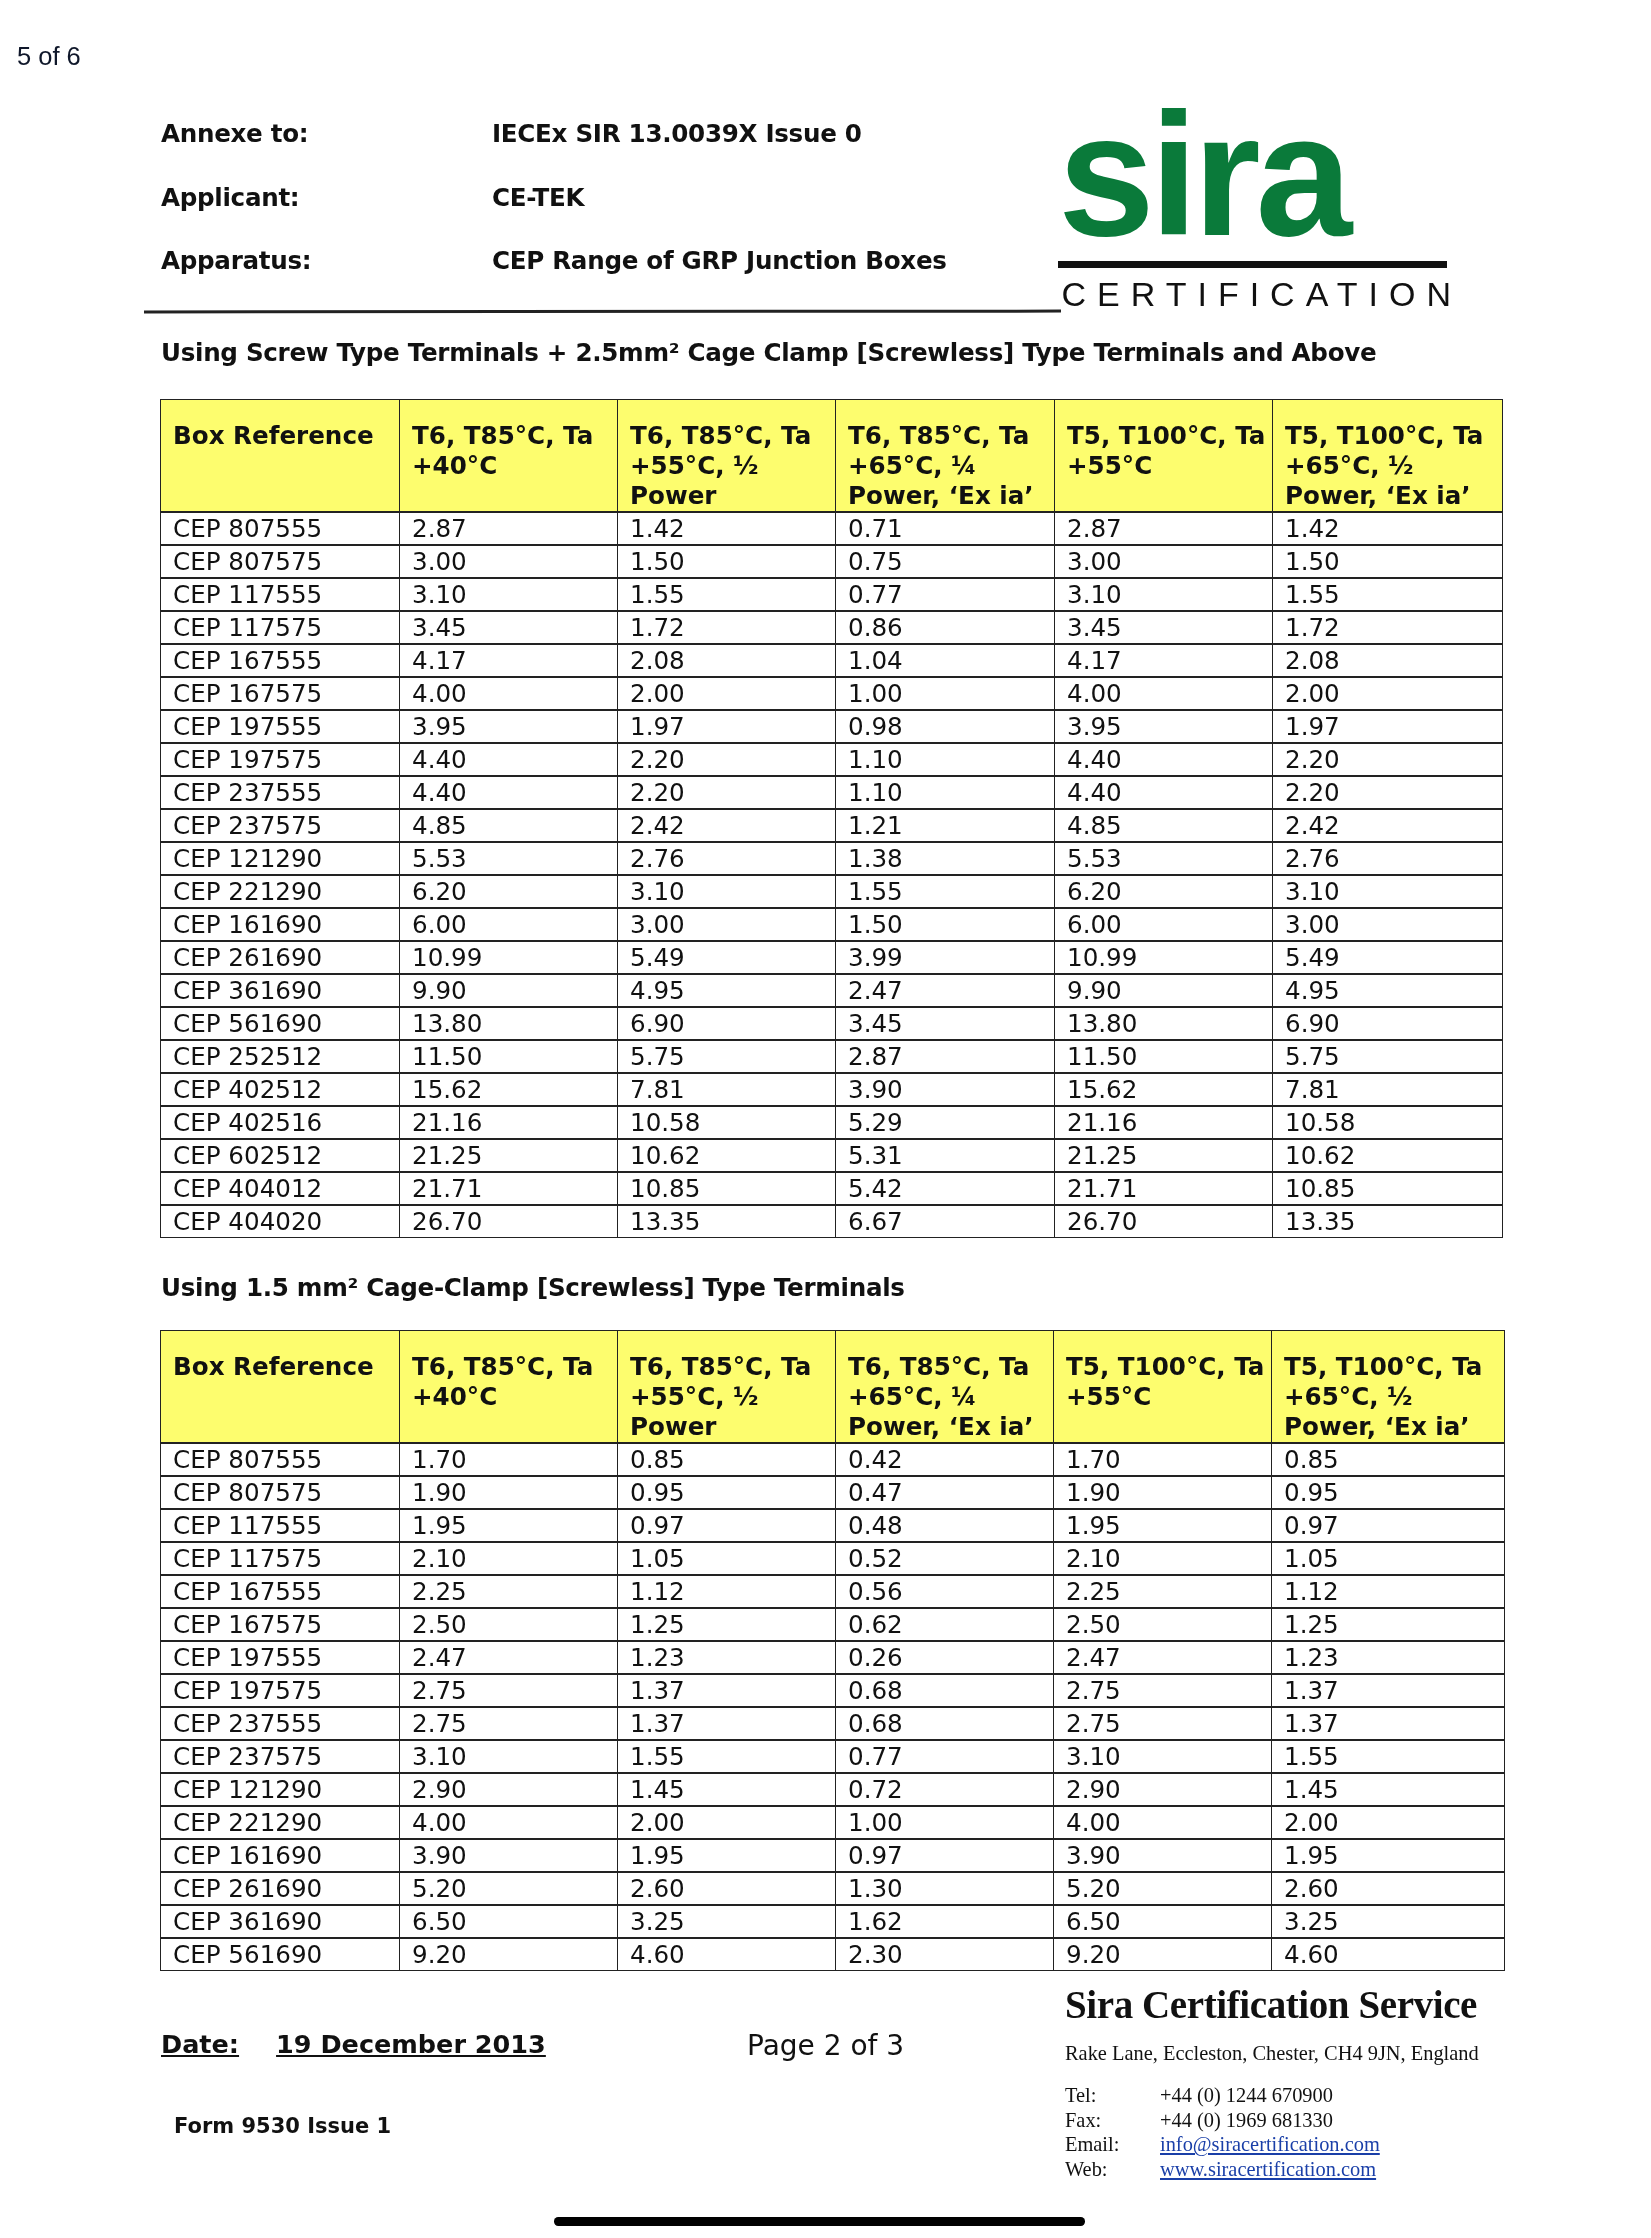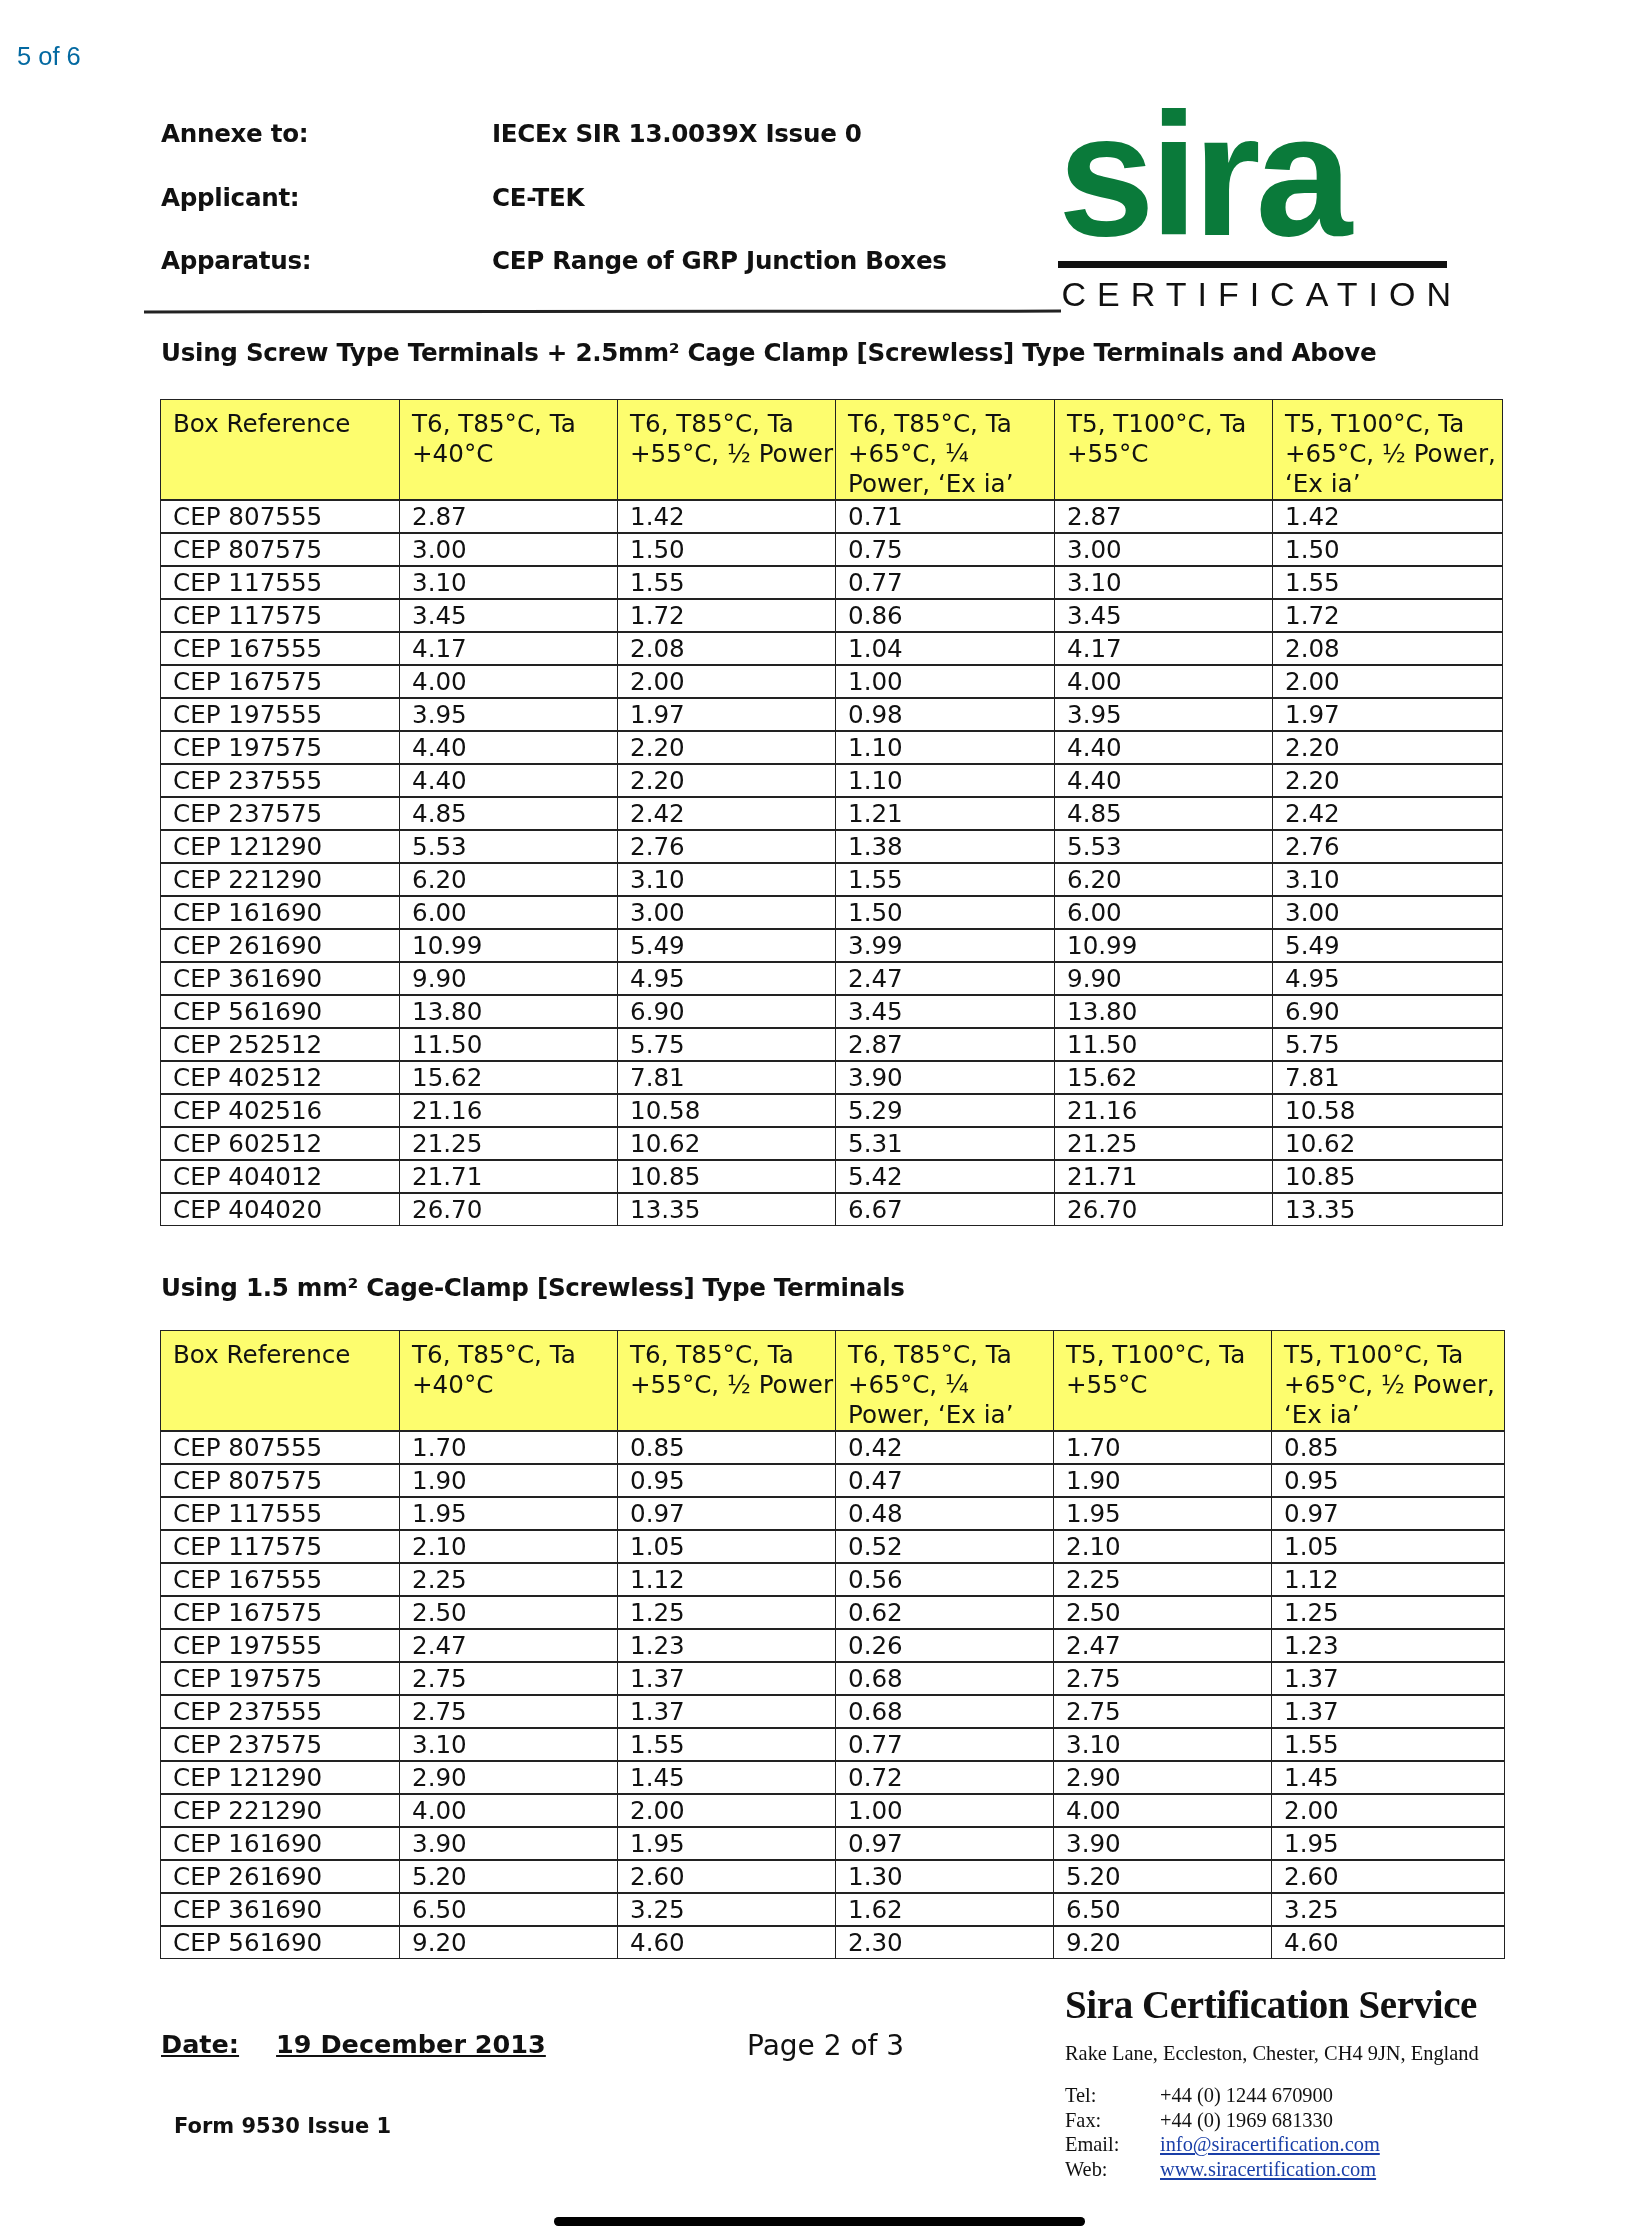--- a/index.html
+++ b/index.html
@@ -1,35 +1,35 @@
 <!DOCTYPE html>
 <html style="font-size:13.6px"><head>
 <meta charset="utf-8">
 <style>
   html, body { margin:0; padding:0; }
   body { width:1651px; height:2239px; background:#ffffff; position:relative; overflow:hidden;
          font-family:"DejaVu Sans", sans-serif; color:#111; }
-  .page-counter { position:absolute; left:17px; top:42px; font-size:25.5px; color:#0369a1;
+  .page-counter { position:absolute; left:17px; top:42px; font-size:25.5px; color:#0f172a;
                   font-family:"Liberation Sans", sans-serif; }
   .meta { position:absolute; left:161px; top:119px; }
   .meta-row { position:absolute; left:0; font-weight:bold; font-size:24.6px; white-space:nowrap; letter-spacing:-0.3px; }
   .meta-row .k { position:absolute; left:0; }
   .meta-row .v { position:absolute; left:331px; }
   .header-rule { position:absolute; left:144px; top:310px; width:917px; height:3.4px; background:#222; transform:rotate(-0.05deg); }
   .logo { position:absolute; left:1053px; top:115px; width:399px; }
   .logo-word { font-family:"Liberation Sans", sans-serif; font-weight:bold; color:#0a7a3a;
                font-size:174px; line-height:144px; letter-spacing:-5.1px; position:absolute; left:5.1px; top:-12px; }
   .logo-rule { position:absolute; left:5.1px; top:146px; width:389px; height:6.8px; background:#111; }
   .logo-cert { position:absolute; left:8.5px; top:160px; font-family:"Liberation Sans", sans-serif;
                font-size:34px; letter-spacing:11px; color:#111; }
   .section-title { position:absolute; left:161px; font-weight:bold; font-size:24.6px; white-space:nowrap; letter-spacing:-0.3px; }
   table.cert { position:absolute; left:160px; border-collapse:collapse; table-layout:fixed;
                font-family:"DejaVu Sans", sans-serif; font-size:24.6px; }
   table.cert th, table.cert td { border:1.7px solid #222; padding:0 0 0 12px; text-align:left; vertical-align:top; overflow:hidden; white-space:nowrap; }
-  table.cert th { background:#fdfd6e; font-weight:normal; line-height:30px; padding-top:9px; white-space:normal; }
+  table.cert th { background:#fdfd6e; font-weight:bold; line-height:30px; padding-top:21px; white-space:normal; }
   table.cert td { height:31px; line-height:31px; }
   table.cert tr.data-row td { border-top:2.5px solid #222; }
   .footer-date { position:absolute; left:161px; top:2029px; font-weight:bold; font-size:25.5px; white-space:nowrap;text-decoration:underline; }
   .footer-date .v { margin-left:37px; }
   .footer-page { position:absolute; left:747px; top:2029px; font-size:28px; font-family:"DejaVu Sans", sans-serif; }
   .footer-form { position:absolute; left:174px; top:2114px; font-weight:bold; font-size:21px; }
   .service { position:absolute; left:1065px; top:1982px; font-family:Liberation Serif, serif; }
   .service-name { font-weight:bold; font-size:39px; letter-spacing:-0.4px; white-space:nowrap; }
   .service-addr { font-size:20.4px; margin-top:15.3px; white-space:nowrap; }
   .contact { margin-top:18.7px; font-size:20.4px; }

